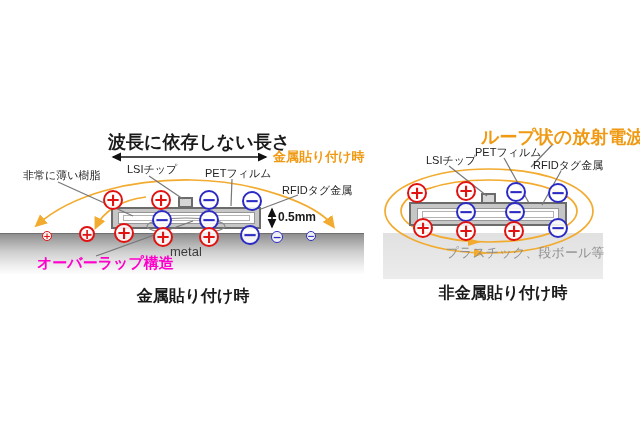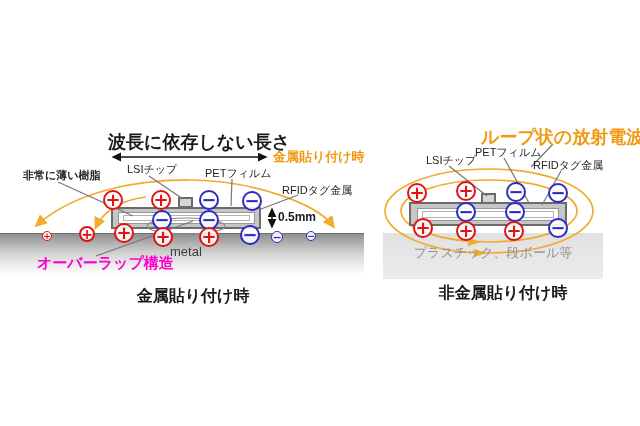--- a/index.html
+++ b/index.html
@@ -43,35 +43,35 @@
     position:absolute;box-sizing:border-box;border-radius:50%;
     background:rgba(255,255,255,.88);display:flex;align-items:center;justify-content:center;
     font-weight:bold;line-height:1;font-family:"DejaVu Sans",sans-serif;
   }
   .charge.plus{border:2px solid var(--red);color:var(--red);}
   .charge.minus{border:2px solid var(--blue);color:var(--blue);}
   .charge.small{border-width:1.5px;}
 
   
   .wavelength{left:108px;top:130px;width:162px;text-align:center;font-size:18px;font-weight:bold;}
-  .resin{left:23px;top:168px;font-weight:bold;}
+  .resin{left:23px;top:168px;}
   .lsi-l{left:127px;top:162px;}
   .pet-l{left:205px;top:166px;}
   .chord{left:273px;top:148px;font-size:13px;font-weight:bold;color:var(--orange-text);}
   .rfid-l{left:282px;top:183px;}
   .thickness{left:278px;top:210px;font-size:12px;font-weight:bold;}
   .metal-word{left:170px;top:244px;font-size:13px;color:var(--metal-text);}
   .overlap{left:37px;top:254px;font-size:15px;font-weight:bold;color:var(--magenta);}
   .caption-l{left:113px;top:286px;width:160px;text-align:center;font-size:16px;font-weight:bold;}
 
   .loop-rad{left:481px;top:125px;font-size:18px;font-weight:bold;color:var(--orange-text);}
   .pet-r{left:475px;top:145px;}
   .lsi-r{left:426px;top:153px;}
   .rfid-r{left:533px;top:158px;}
-  .substrate-lbl{left:383px;top:244px;width:220px;text-align:center;font-size:13px;color:var(--substrate-text);}
+  .substrate-lbl{left:383px;top:244px;width:220px;text-align:center;font-size:13px;color:var(--substrate-text);padding-left:32px;}
   .caption-r{left:413px;top:283px;width:180px;text-align:center;font-size:16px;font-weight:bold;}
 </style>
 </head>
 <body>
 
 <div id="canvas">
 
   <div class="metal-surface"></div>
   <div class="substrate-box"></div>
 

